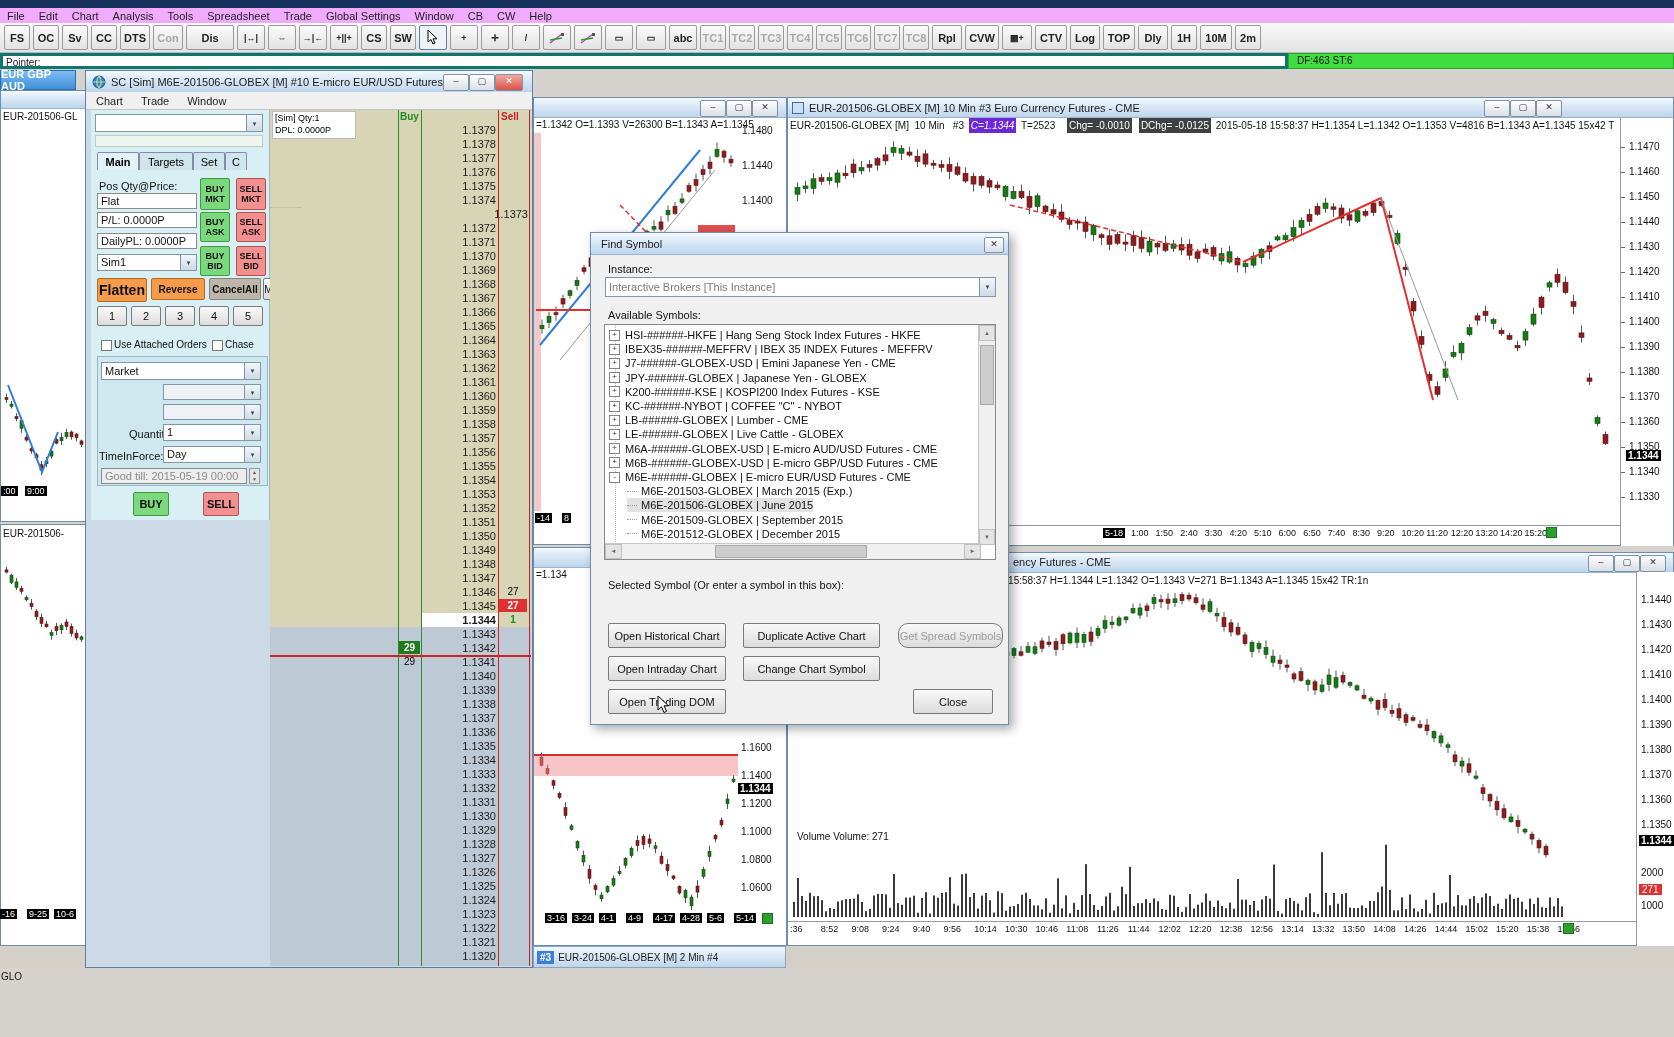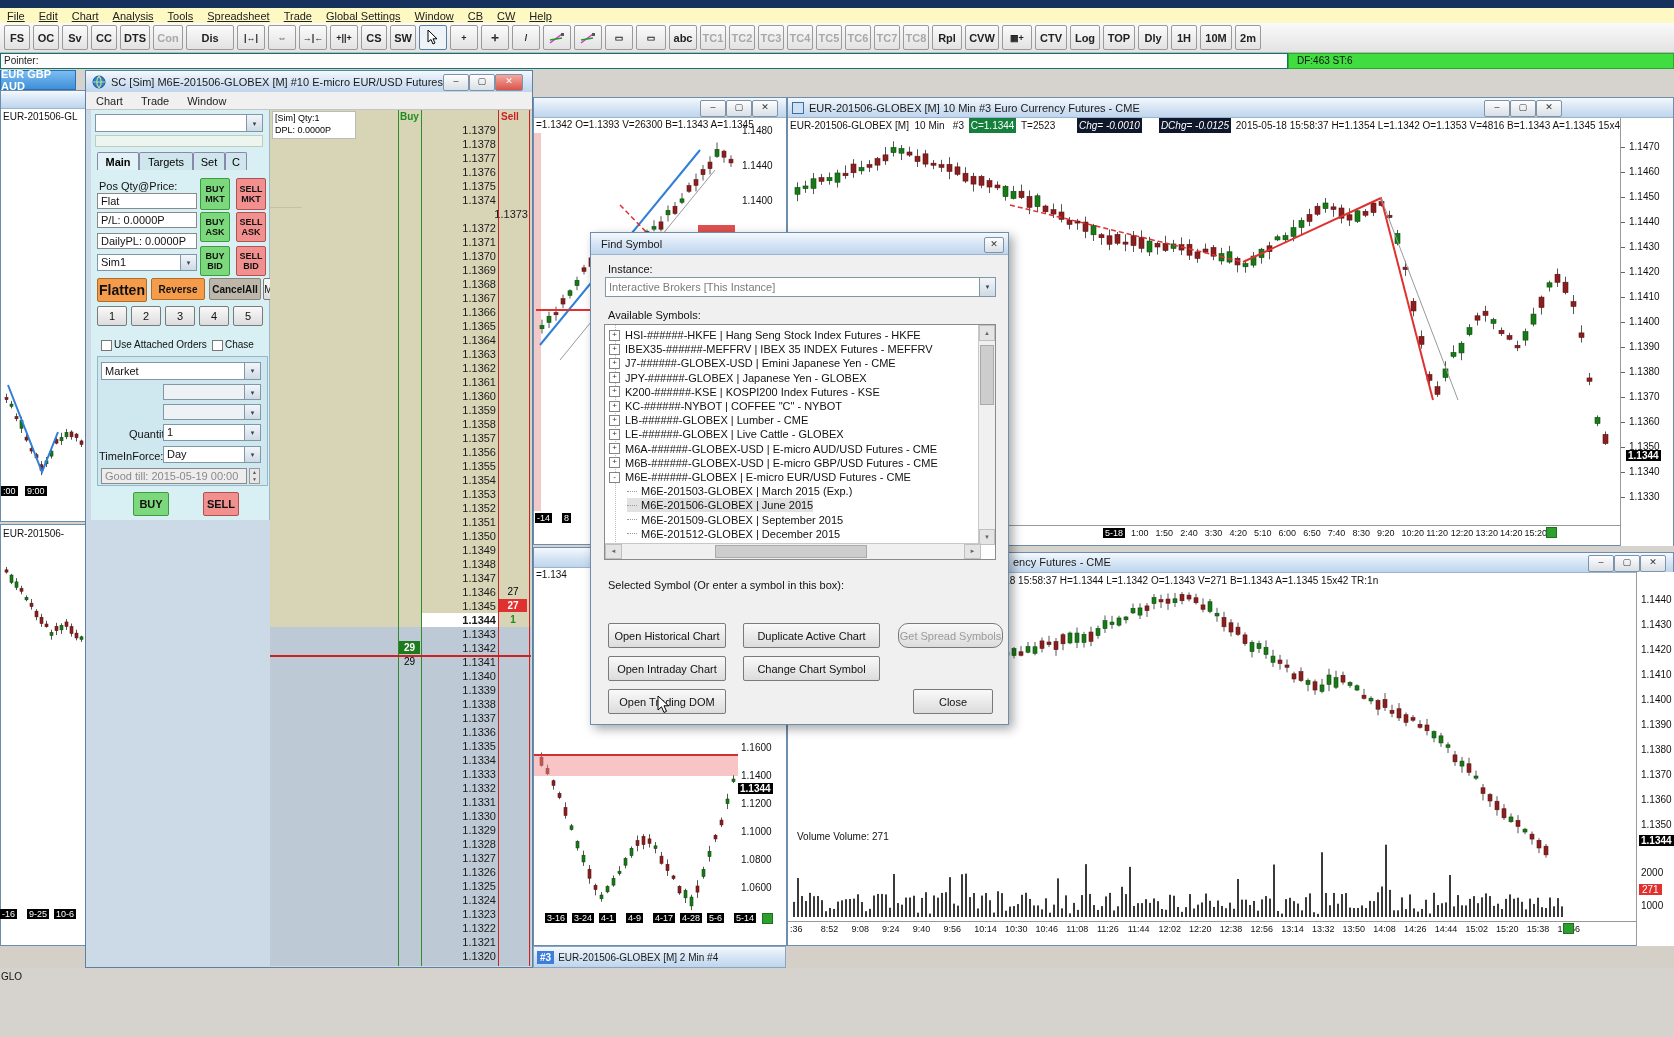--- a/index.html
+++ b/index.html
@@ -14,22 +14,22 @@
   .wbtn.close{background:linear-gradient(#f4a9a0,#d9534a);color:#fff;width:26px;}
   .btn{position:absolute;border:1px solid #7a7a7a;border-radius:2px;background:linear-gradient(#f9f9f9,#dcdcdc);
        font-size:11px;display:flex;align-items:center;justify-content:center;box-sizing:border-box;color:#111;}
   .btn.disabled{color:#9b9b9b;}
   .tbtn{height:25px;border:1px solid #9a9a9a;border-radius:2px;background:linear-gradient(#fbfbfb,#e2e2e2);
         font-size:11px;font-weight:bold;display:flex;align-items:center;justify-content:center;
         box-sizing:border-box;color:#222;margin-right:3px;}
   .tbtn.dis{color:#a8a8a8;}
   .tbtn.pressed{background:#eef3f8;border-color:#5a7ea6;}
   .seg{display:inline-block;padding:0 2px;white-space:pre;}
-  .seg.black{background:#15803d;color:#fff;}
-  .seg.red{background:#0f172a;color:#fff;margin-left:17px;font-style:italic;}
+  .seg.black{background:#6d28d9;color:#fff;font-style:italic;}
+  .seg.red{background:#404040;color:#fff;margin-left:7px;}
   .seg.green{background:#1da11d;color:#fff;}
   .scale-label{position:absolute;font-size:10px;color:#111;white-space:nowrap;}
   .axis-label{position:absolute;font-size:9px;color:#111;white-space:nowrap;}
   .axis-black{background:#000;color:#fff;padding:0 2px;}
   .price-black{background:#000;color:#fff;padding:0 2px;}
   .ladder-row{position:absolute;left:0;width:261px;height:14px;}
   .ladder-price{position:absolute;left:152px;width:74px;height:14px;font-size:11px;color:#1a1a1a;
                 text-align:right;line-height:14px;padding-right:3px;}
   .vline{position:absolute;top:0;width:1px;height:856px;}
   .combo{position:absolute;background:#fff;border:1px solid #8097a8;box-sizing:border-box;font-size:11px;
@@ -48,21 +48,21 @@
             font-size:8px;line-height:8px;text-align:center;margin-right:5px;color:#333;}
   .fib{position:absolute;font-size:10px;white-space:nowrap;}
   .greensq{position:absolute;width:9px;height:9px;background:#2ca02c;border:1px solid #1d701d;}
 </style>
 </head>
 <body>
 
 <div id="app">
 
   <div class="abs" style="left:0;top:0;width:1674px;height:8px;background:#16325c;"></div>
-  <div class="abs" id="menubar" style="left:0;top:8px;width:1674px;height:15px;background:#fef9c3;display:flex;align-items:center;font-size:11px;color:#222;text-decoration:underline;">
+  <div class="abs" id="menubar" style="left:0;top:8px;width:1674px;height:15px;background:#f0abfc;display:flex;align-items:center;font-size:11px;color:#222;">
       <div style="padding: 0px 7px; cursor: default;">File</div>
       <div style="padding: 0px 7px; cursor: default;">Edit</div>
       <div style="padding: 0px 7px; cursor: default;">Chart</div>
       <div style="padding: 0px 7px; cursor: default; text-align: center;">Analysis</div>
       <div style="padding: 0px 7px; cursor: default;">Tools</div>
       <div style="padding: 0px 7px; cursor: default;">Spreadsheet</div>
       <div style="padding: 0px 7px; cursor: default;">Trade</div>
       <div style="padding: 0px 7px; cursor: default;">Global Settings</div>
       <div style="padding: 0px 7px; cursor: default;">Window</div>
       <div style="padding: 0px 7px; cursor: default;">CB</div>
@@ -120,21 +120,21 @@
       <div class="tbtn" style="width: 34px;">CVW</div>
       <div class="tbtn" style="width: 30px; font-size: 9px;">▦+</div>
       <div class="tbtn" style="width: 32px;">CTV</div>
       <div class="tbtn" style="width: 30px;">Log</div>
       <div class="tbtn" style="width: 32px;">TOP</div>
       <div class="tbtn" style="width: 30px;">Dly</div>
       <div class="tbtn" style="width: 26px;">1H</div>
       <div class="tbtn" style="width: 32px;">10M</div>
       <div class="tbtn" style="width: 26px;">2m</div>
     </div>
-  <div class="abs" style="left:0;top:53px;width:1288px;height:16px;background:#fdfdfd;border:1px solid #0f766e;font-size:10px;color:#222;">
+  <div class="abs" style="left:0;top:53px;width:1288px;height:16px;background:#fdfdfd;border:3px solid #0f766e;font-size:10px;color:#222;">
     <span style="margin-left:3px;line-height:14px;">Pointer:</span>
   </div>
   <div class="abs" style="left:1288px;top:53px;width:386px;height:16px;background:#3fdd3f;border:1px solid #2aa62a;font-size:10px;color:#111;">
     <span style="margin-left:8px;line-height:14px;">DF:463  ST:6</span>
   </div>
   <div class="abs" style="left:0;top:70px;width:76px;height:20px;background:linear-gradient(#7cbdf2,#3f8fd8);border:1px solid #2e6eb0;color:#fff;font-size:11px;font-weight:bold;display:flex;align-items:center;justify-content:center;z-index:45;">
     <span>EUR GBP AUD</span>
   </div>
 
   <div class="win" style="left:0;top:90px;width:86px;height:432px;z-index:10;">

